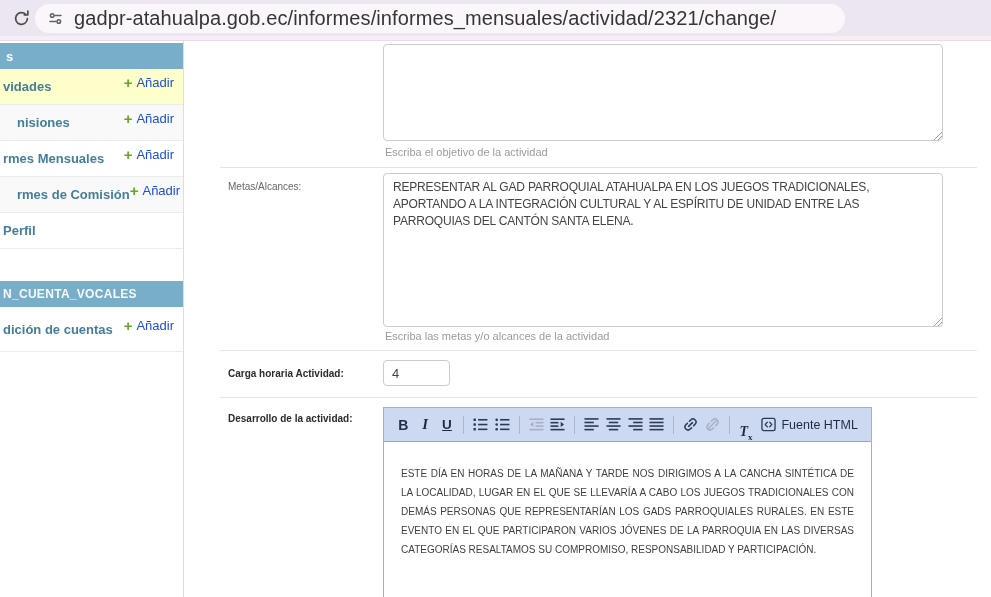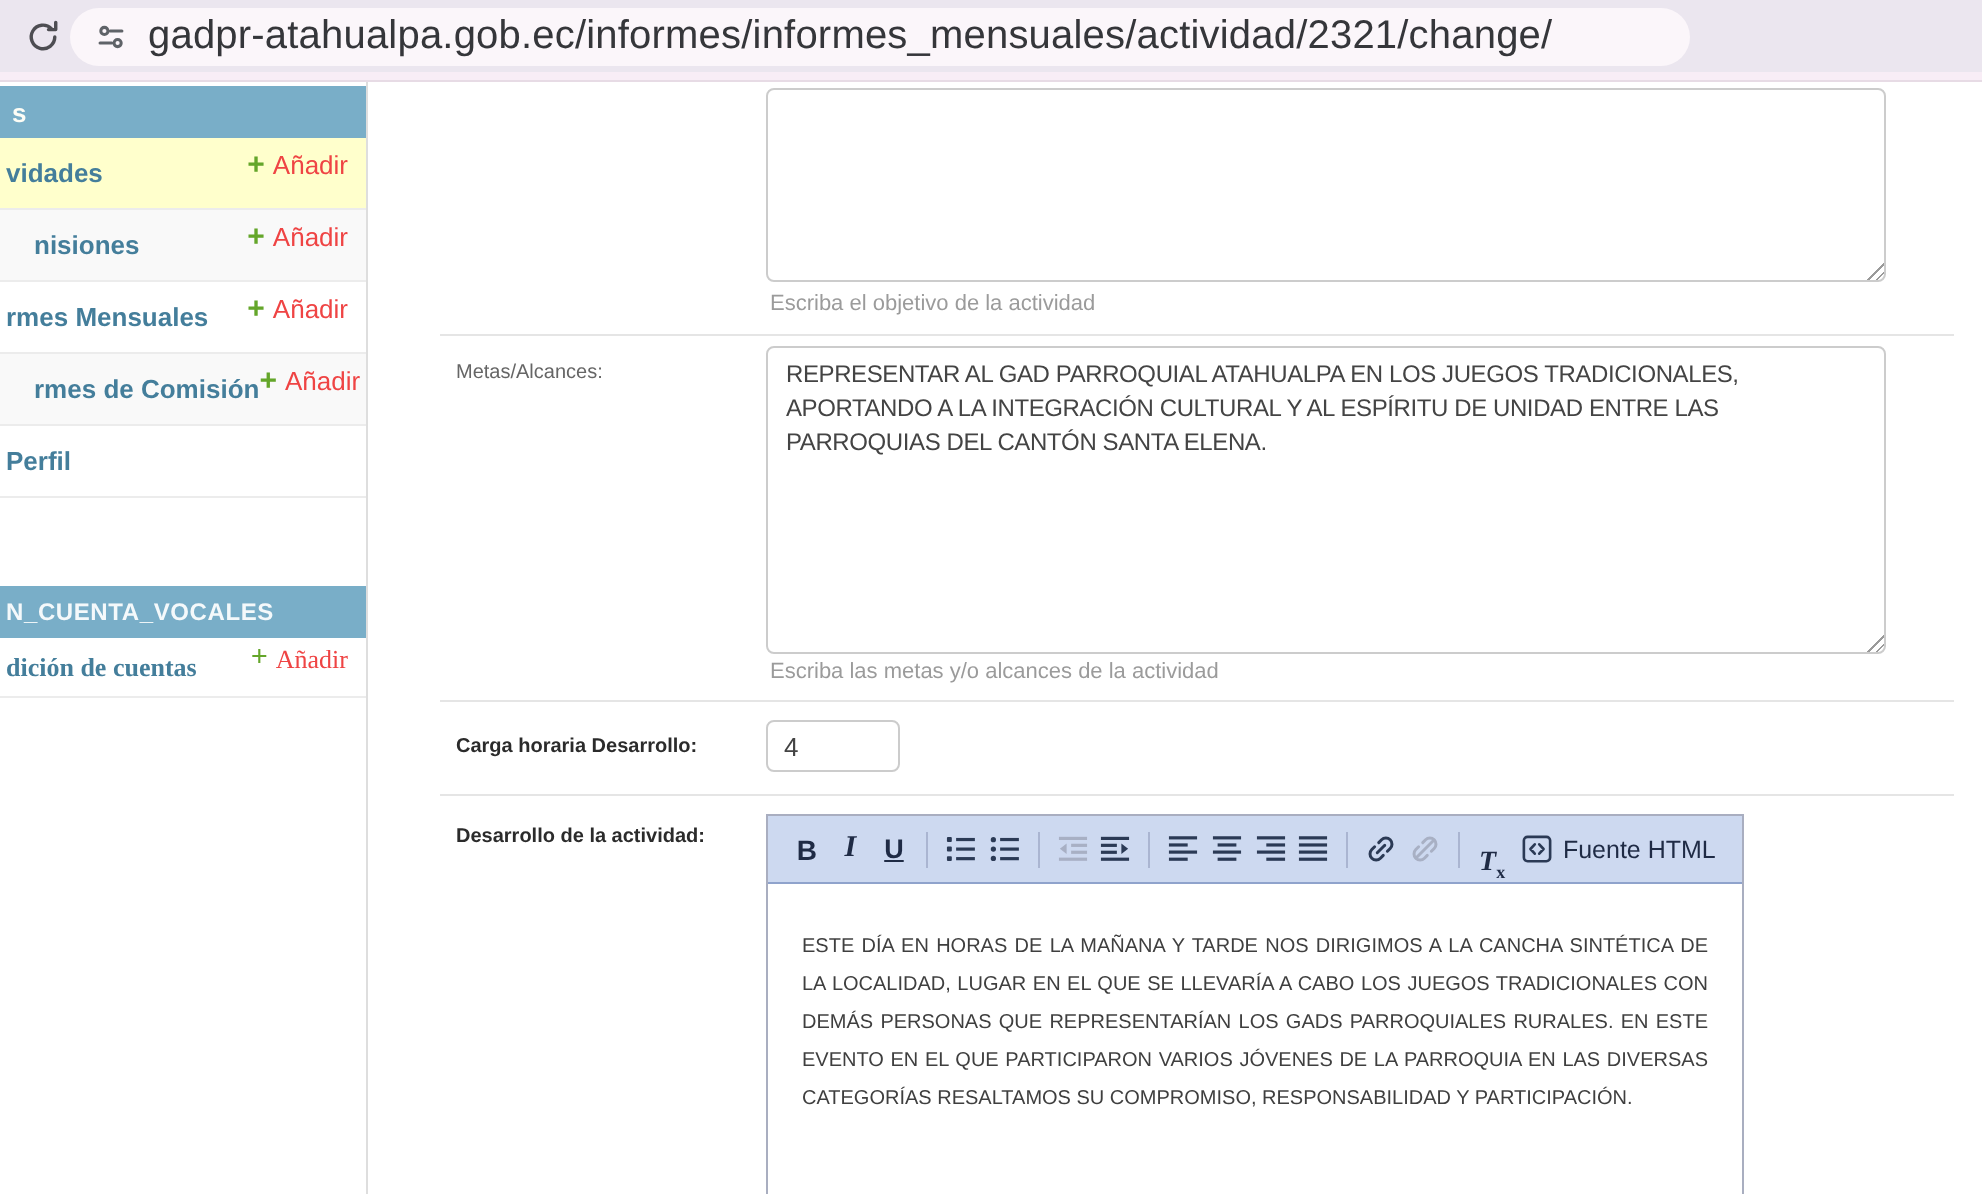--- a/index.html
+++ b/index.html
@@ -19,34 +19,34 @@
   .tune-icon { display:flex; align-items:center; margin-right:10px; }
   .url-text { font-size:20px; color:#35363a; letter-spacing:.1px; white-space:nowrap; }
 
   
   .sidebar { position:absolute; left:0; top:41px; width:184px; height:556px;
              background:#fff; border-right:1px solid #dedede; }
   .module-header { height:26px; background:#79aec8; color:#fdfdf6; font-size:13px;
                    font-weight:600; display:flex; align-items:center; padding-left:8px;
                    letter-spacing:.3px; }
   .module1 .module-header { margin-top:2px; padding-left:6px; }
-  .module2 { margin-top:44px; }
+  .module2 { margin-top:32px; }
   .module2 .module-header { color:rgba(255,255,255,.92); font-size:12px; padding-left:3px; }
   .srow { height:36px; display:flex; align-items:center; justify-content:space-between;
           padding:0 9px 0 3px; border-bottom:1px solid #ececec; background:#fff;text-align:center; }
   .srow.gray { background:#f9f9f9;padding-left:17px; }
   .srow.selected { background:#ffffcc; }
-  .srow.tall { height:30px;font-family:Liberation Serif, serif; }
+  .srow.tall { height:45px; }
   .model-link { font-size:13px; font-weight:700; color:#447e9b; text-decoration:none;
                 cursor:pointer; white-space:nowrap; }
   .addlink { display:flex; align-items:center; gap:4px; text-decoration:none; cursor:pointer;
              align-self:flex-start; margin-top:6px; }
   .srow .addlink { align-self:center; margin-top:-8px; }
   .plus { color:#64a62a; font-weight:700; font-size:15px; line-height:1; }
-  .addtxt { color:#ef4444; font-size:13px; }
+  .addtxt { color:#1d4ed8; font-size:13px; }
 
   
   .main { position:absolute; left:184px; top:41px; width:807px; height:448px; background:#fff; }
   .ta { position:absolute; border:1px solid #ccc; border-radius:4px; background:#fff;
         resize:none; outline:none; font-family:"Liberation Sans", sans-serif;
         color:#444; font-size:12px; line-height:17px; letter-spacing:-0.2px;
         padding:5px 9px; }
   .objetivo-ta { left:199px; top:3px; width:560px; height:97px; }
   .metas-ta    { left:199px; top:132px; width:560px; height:154px; }
   .rhandle { position:absolute; width:10px; height:10px;
@@ -173,21 +173,21 @@
   <div class="rhandle h1"></div>
   <div class="help help1">Escriba el objetivo de la actividad</div>
   <div class="divider d1"></div>
 
   <label class="flabel metas-label">Metas/Alcances:</label>
   <textarea class="ta metas-ta" style="">REPRESENTAR AL GAD PARROQUIAL ATAHUALPA EN LOS JUEGOS TRADICIONALES, APORTANDO A LA INTEGRACIÓN CULTURAL Y AL ESPÍRITU DE UNIDAD ENTRE LAS PARROQUIAS DEL CANTÓN SANTA ELENA.</textarea>
   <div class="rhandle h2"></div>
   <div class="help help2">Escriba las metas y/o alcances de la actividad</div>
   <div class="divider d2"></div>
 
-  <label class="flabel bold carga-label">Carga horaria Desarrollo:</label>
+  <label class="flabel bold carga-label">Carga horaria Actividad:</label>
   <input class="carga-input" type="text" value="4" style="">
   <div class="divider d3"></div>
 
   <label class="flabel bold des-label">Desarrollo de la actividad:</label>
 
   <div class="editor">
     <div class="ck-toolbar">
       <button class="tb">
           <b>B</b>
         </button>

